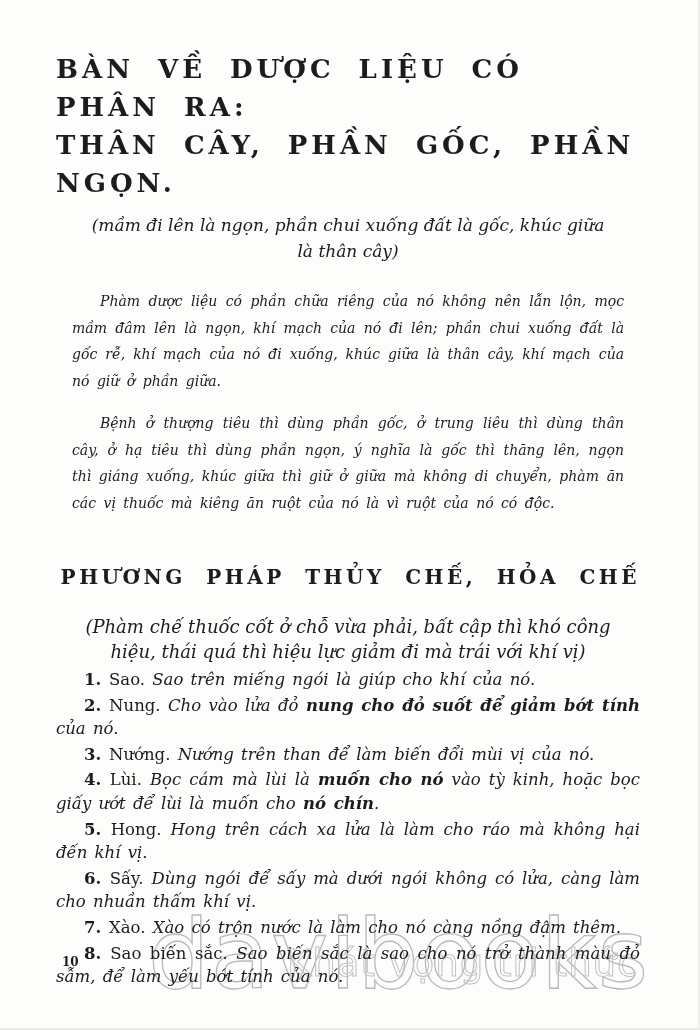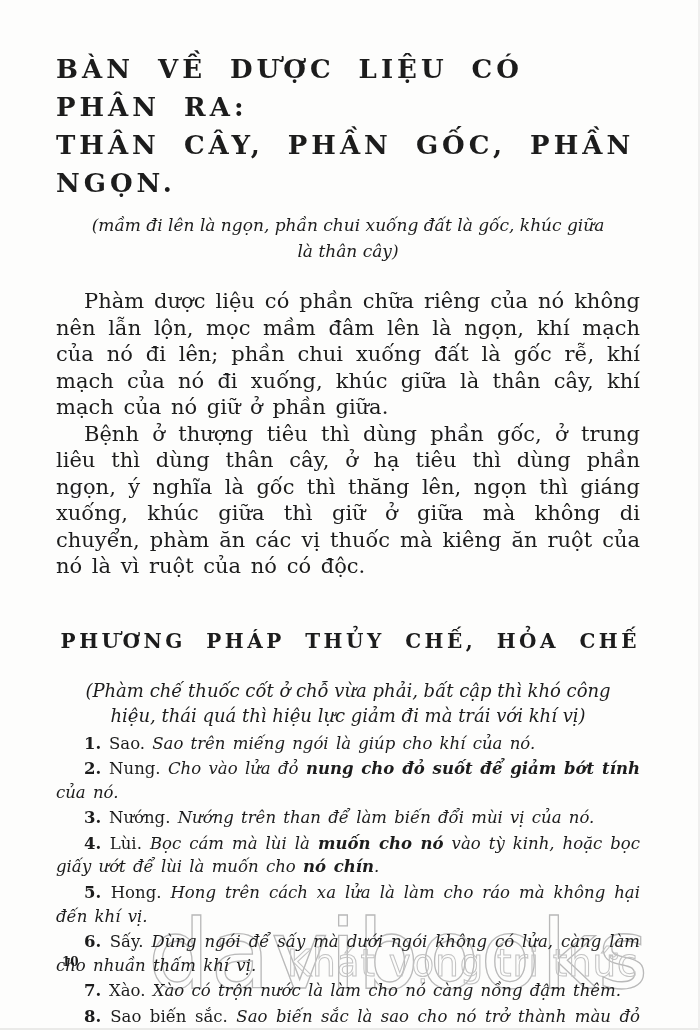--- a/index.html
+++ b/index.html
@@ -29,26 +29,27 @@
   }
   .subtitle{
     text-align:center;
     font-style:italic;
     font-size:17px;
     line-height:26px;
     margin:10px auto 0 auto;
     max-width:520px;
   }
   .body-para{
-    font-size:21px;
+    font-style:italic;
+    font-size:14px;
     line-height:26.5px;
     text-align:justify;
     text-indent:28px;
     word-spacing:3px;
-    margin:0;
+    margin:16px;
   }
   .body-para.first{ margin-top:24px; }
   .section-title{
     text-align:right;
     font-weight:bold;
     font-size:20px;
     letter-spacing:3.5px;
     word-spacing:10px;
     line-height:30px;
     margin:46px 0 0 0;

